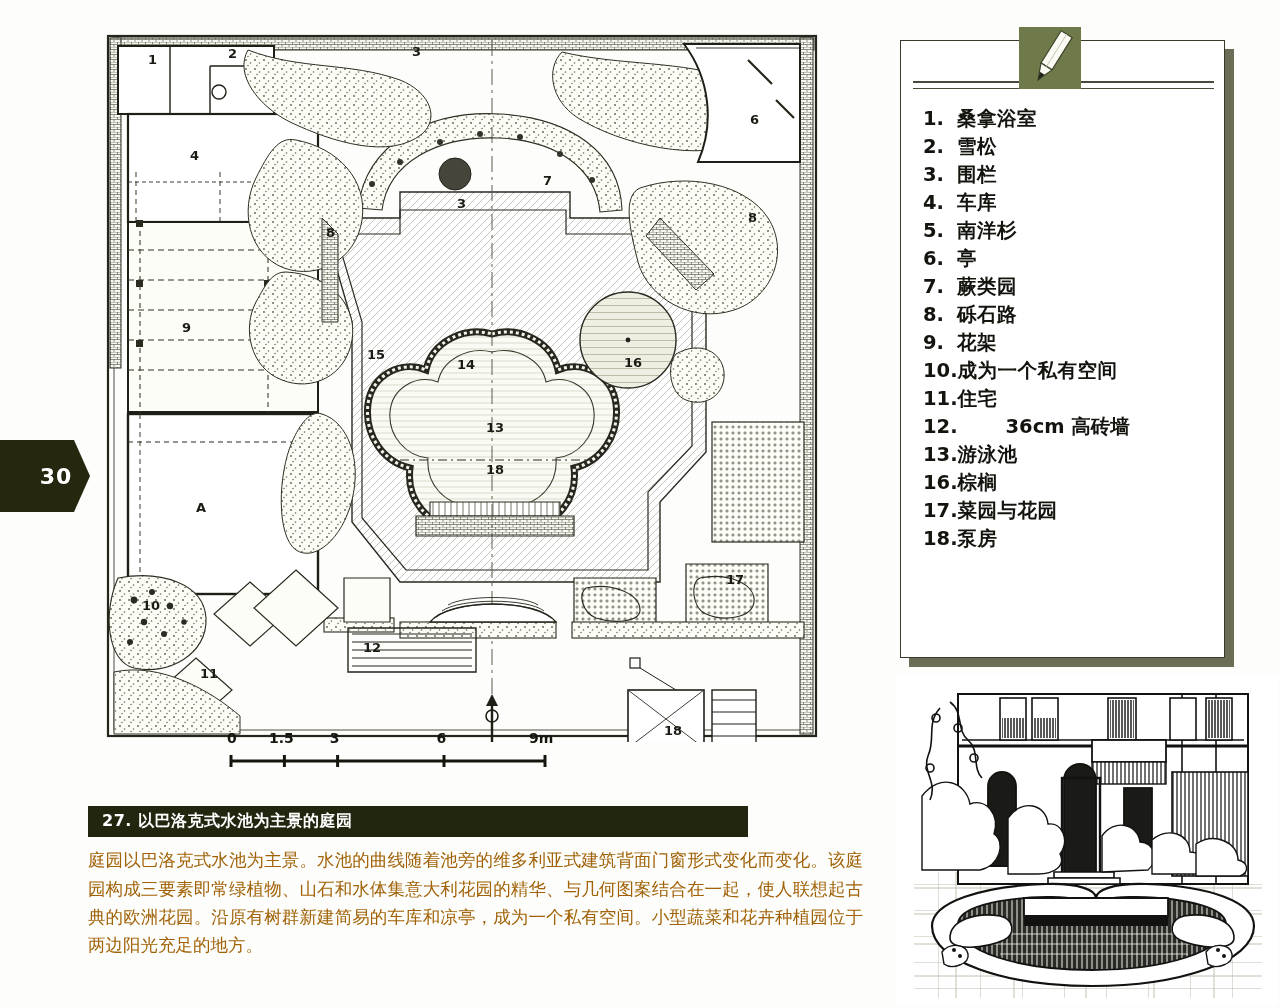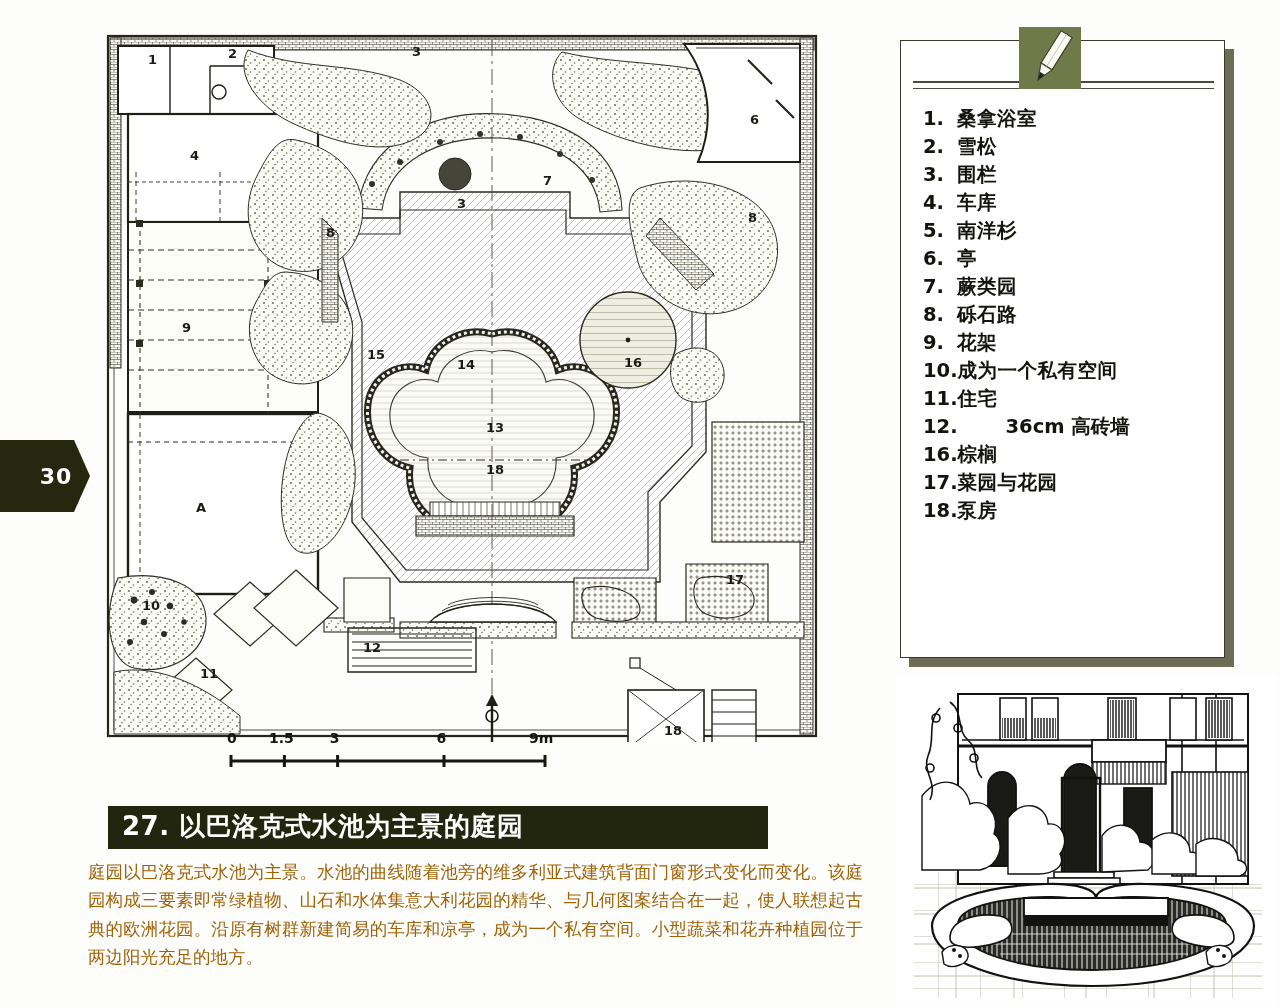--- a/index.html
+++ b/index.html
@@ -44,23 +44,23 @@
   #scale-bar .ticklabels span{
     position:absolute;top:0;font-size:14px;font-weight:bold;color:#15150f;
     transform:translateX(-50%);white-space:nowrap;
   }
   #scale-bar .bar{position:absolute;top:24px;left:0;width:100%;height:14px;}
 
   
   #caption-block{position:absolute;left:88px;top:806px;width:790px;}
   #caption-title{
     background:#23260f;color:#ffffff;
-    font-size:26px;font-weight:bold;letter-spacing:.5px;
+    font-size:16px;font-weight:bold;letter-spacing:.5px;
     padding:6px 28px 7px 14px;line-height:1.15;
-    width:660px;box-sizing:border-box;margin-left:20px;
+    width:660px;box-sizing:border-box;
   }
   #caption-body{
     margin-top:9px;
     font-size:17.5px;line-height:1.62;
     color:#a16207;text-align:justify;
     font-family:"DejaVu Sans","Liberation Sans",sans-serif;
     width:775px;
   }
 
   
@@ -493,20 +493,24 @@
         </li>
         <li>
           <span class="num">11.</span>
           <span class="txt">住宅</span>
         </li>
         <li>
           <span class="num">12.</span>
           <span class="txt mixed">36cm 高砖墙</span>
         </li>
         <li>
+          <span class="num">13.</span>
+          <span class="txt">游泳池</span>
+        </li>
+        <li>
           <span class="num">16.</span>
           <span class="txt">棕榈</span>
         </li>
         <li>
           <span class="num">17.</span>
           <span class="txt">菜园与花园</span>
         </li>
         <li>
           <span class="num">18.</span>
           <span class="txt">泵房</span>

